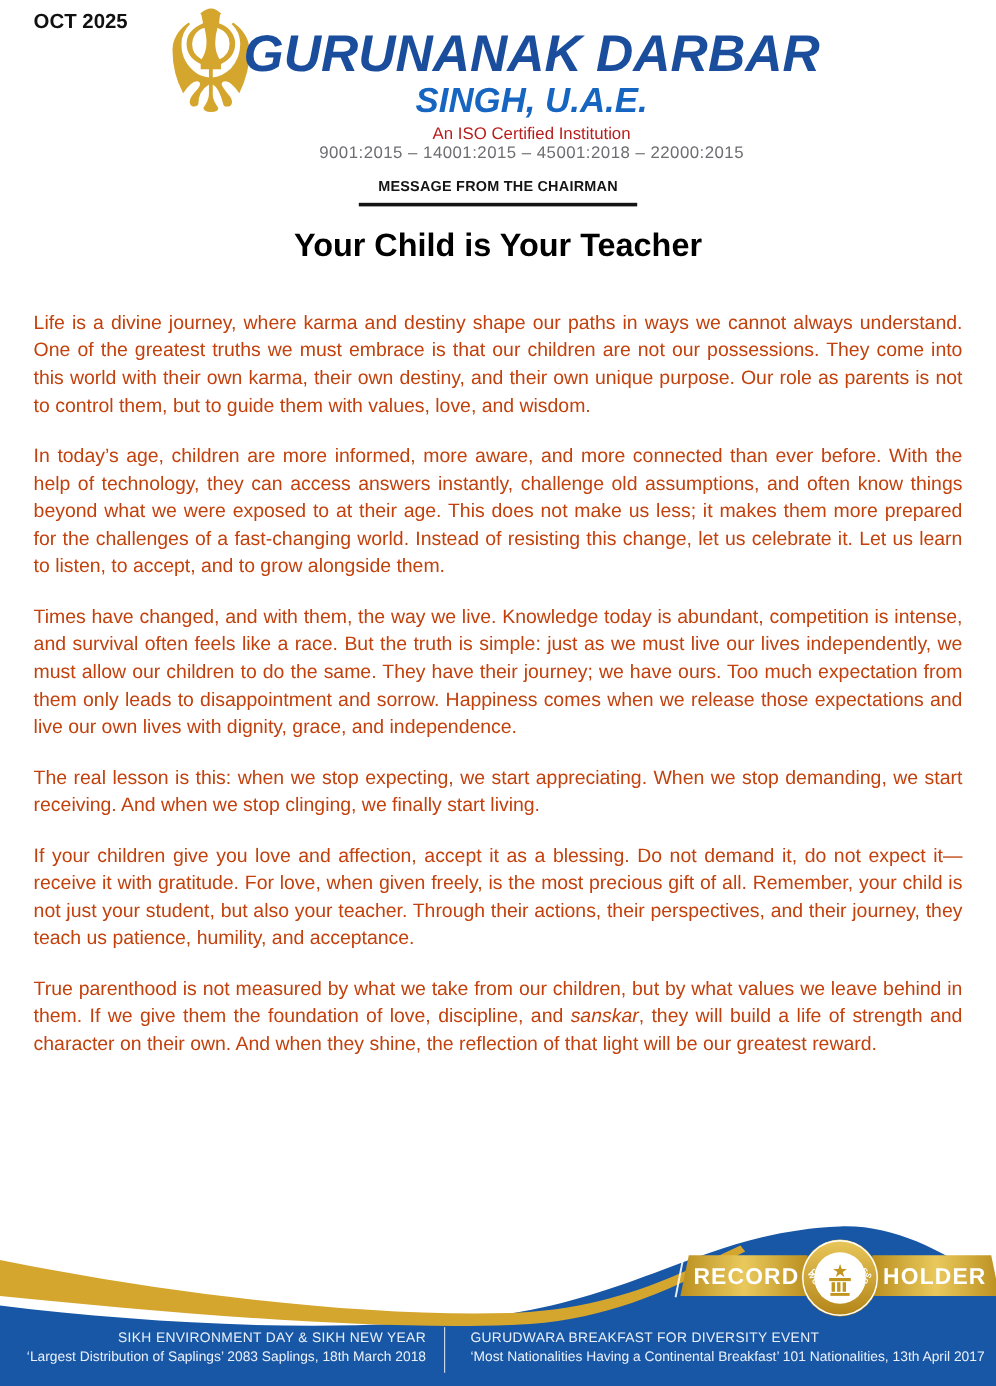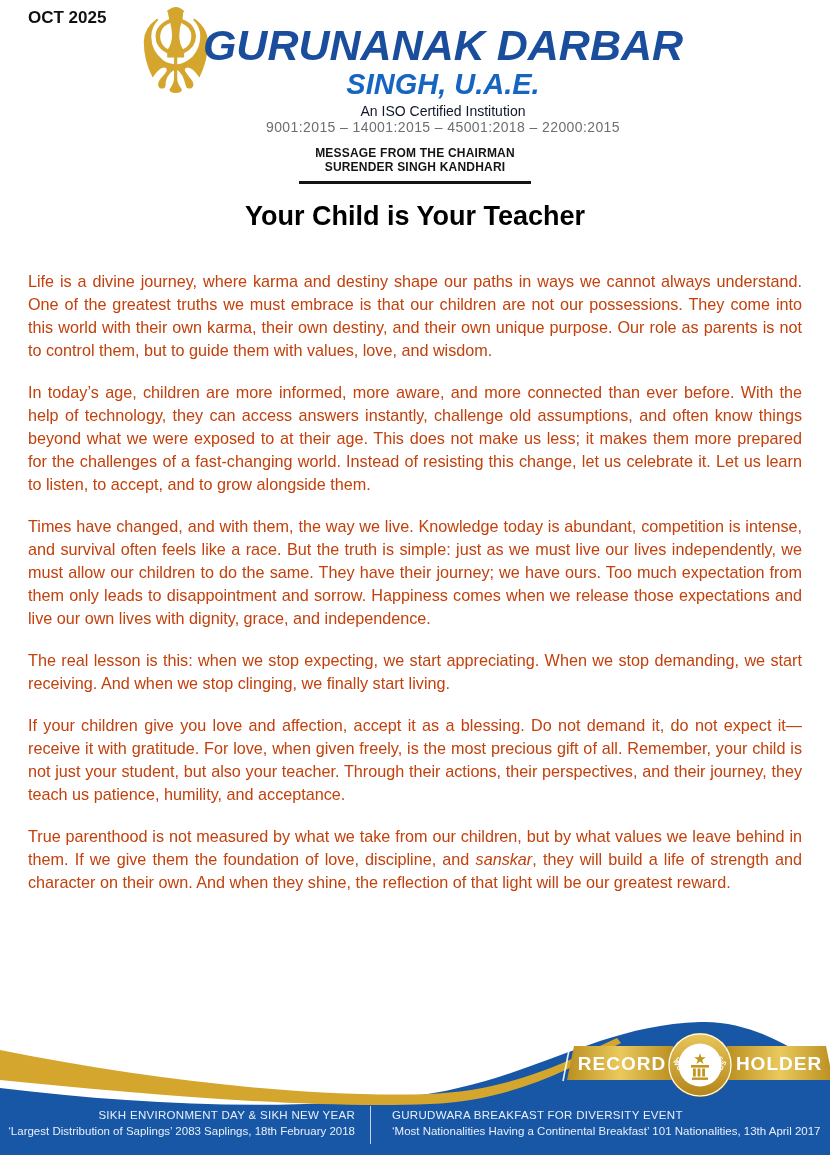--- a/index.html
+++ b/index.html
@@ -25,21 +25,21 @@
     text-align:center; padding-top:20px;
   }
   .org-name {
     font-size:43px; font-weight:bold; font-style:italic;
     color:#1A4E9D; line-height:1.0; letter-spacing:0px; white-space:nowrap;
   }
   .org-loc {
     font-size:29px; font-weight:bold; font-style:italic;
     color:#1565C1; line-height:1.05; margin-top:2px;
   }
-  .iso1 { font-size:14px; color:#0f172a; margin-top:4px; }
+  .iso1 { font-size:14px; color:#b91c1c; margin-top:4px; }
   .iso2 { font-size:14px; color:#6D6E71; letter-spacing:0.4px; }
 
   .chairman { text-align:center; margin-top:10px; }
   .chairman-inner {
     display:inline-block; border-bottom:3.5px solid #141414;
     padding:0 16px 7px; font-weight:bold; font-size:12px;
     line-height:1.18; letter-spacing:0.2px; color:#141414;
   }
   .doc-title {
     text-align:center; font-size:27px; font-weight:bold;
@@ -82,21 +82,20 @@
       <div class="org-name">GURUNANAK DARBAR</div>
       <div class="org-loc">SINGH, U.A.E.</div>
       <div class="iso1">An ISO Certified Institution</div>
       <div class="iso2">9001:2015 – 14001:2015 – 45001:2018 –  22000:2015</div>
     </div>
   </div>
 
   <div class="chairman">
     <div class="chairman-inner">
       <div>MESSAGE FROM THE CHAIRMAN</div>
-      <div>SURENDER SINGH KANDHARI</div>
     </div>
   </div>
 
   <h1 class="doc-title">Your Child is Your Teacher</h1>
 
   <div class="content" id="paragraphs">
       <p>Life is a divine journey, where karma and destiny shape our paths in ways we cannot always understand. One of the greatest truths we must embrace is that our children are not our possessions. They come into this world with their own karma, their own destiny, and their own unique purpose. Our role as parents is not to control them, but to guide them with values, love, and wisdom.</p>
       <p>In today’s age, children are more informed, more aware, and more connected than ever before. With the help of technology, they can access answers instantly, challenge old assumptions, and often know things beyond what we were exposed to at their age. This does not make us less; it makes them more prepared for the challenges of a fast-changing world. Instead of resisting this change, let us celebrate it. Let us learn to listen, to accept, and to grow alongside them.</p>
       <p>Times have changed, and with them, the way we live. Knowledge today is abundant, competition is intense, and survival often feels like a race. But the truth is simple: just as we must live our lives independently, we must allow our children to do the same. They have their journey; we have ours. Too much expectation from them only leads to disappointment and sorrow. Happiness comes when we release those expectations and live our own lives with dignity, grace, and independence.</p>
       <p>The real lesson is this: when we stop expecting, we start appreciating. When we stop demanding, we start receiving. And when we stop clinging, we finally start living.</p>
@@ -151,21 +150,21 @@
         <rect x="133" y="36.5" width="2.8" height="8"></rect>
         <rect x="137.6" y="36.5" width="2.8" height="8"></rect>
         <rect x="142.2" y="36.5" width="2.8" height="8"></rect>
         <rect x="132" y="45.5" width="16" height="2.4"></rect>
       </g>
     </svg>
 
     <div class="footer-events">
       <div class="event event-left">
         <div class="ev-title">SIKH ENVIRONMENT DAY &amp; SIKH NEW YEAR</div>
-        <div class="ev-detail">‘Largest Distribution of Saplings’  2083 Saplings, 18th February 2018</div>
+        <div class="ev-detail">‘Largest Distribution of Saplings’  2083 Saplings, 18th March 2018</div>
       </div>
       <div class="event-divider"></div>
       <div class="event event-right">
         <div class="ev-title">GURUDWARA BREAKFAST FOR DIVERSITY EVENT</div>
         <div class="ev-detail">‘Most Nationalities Having a Continental Breakfast’ 101 Nationalities, 13th April 2017</div>
       </div>
     </div>
   </div>
 
 </div>

